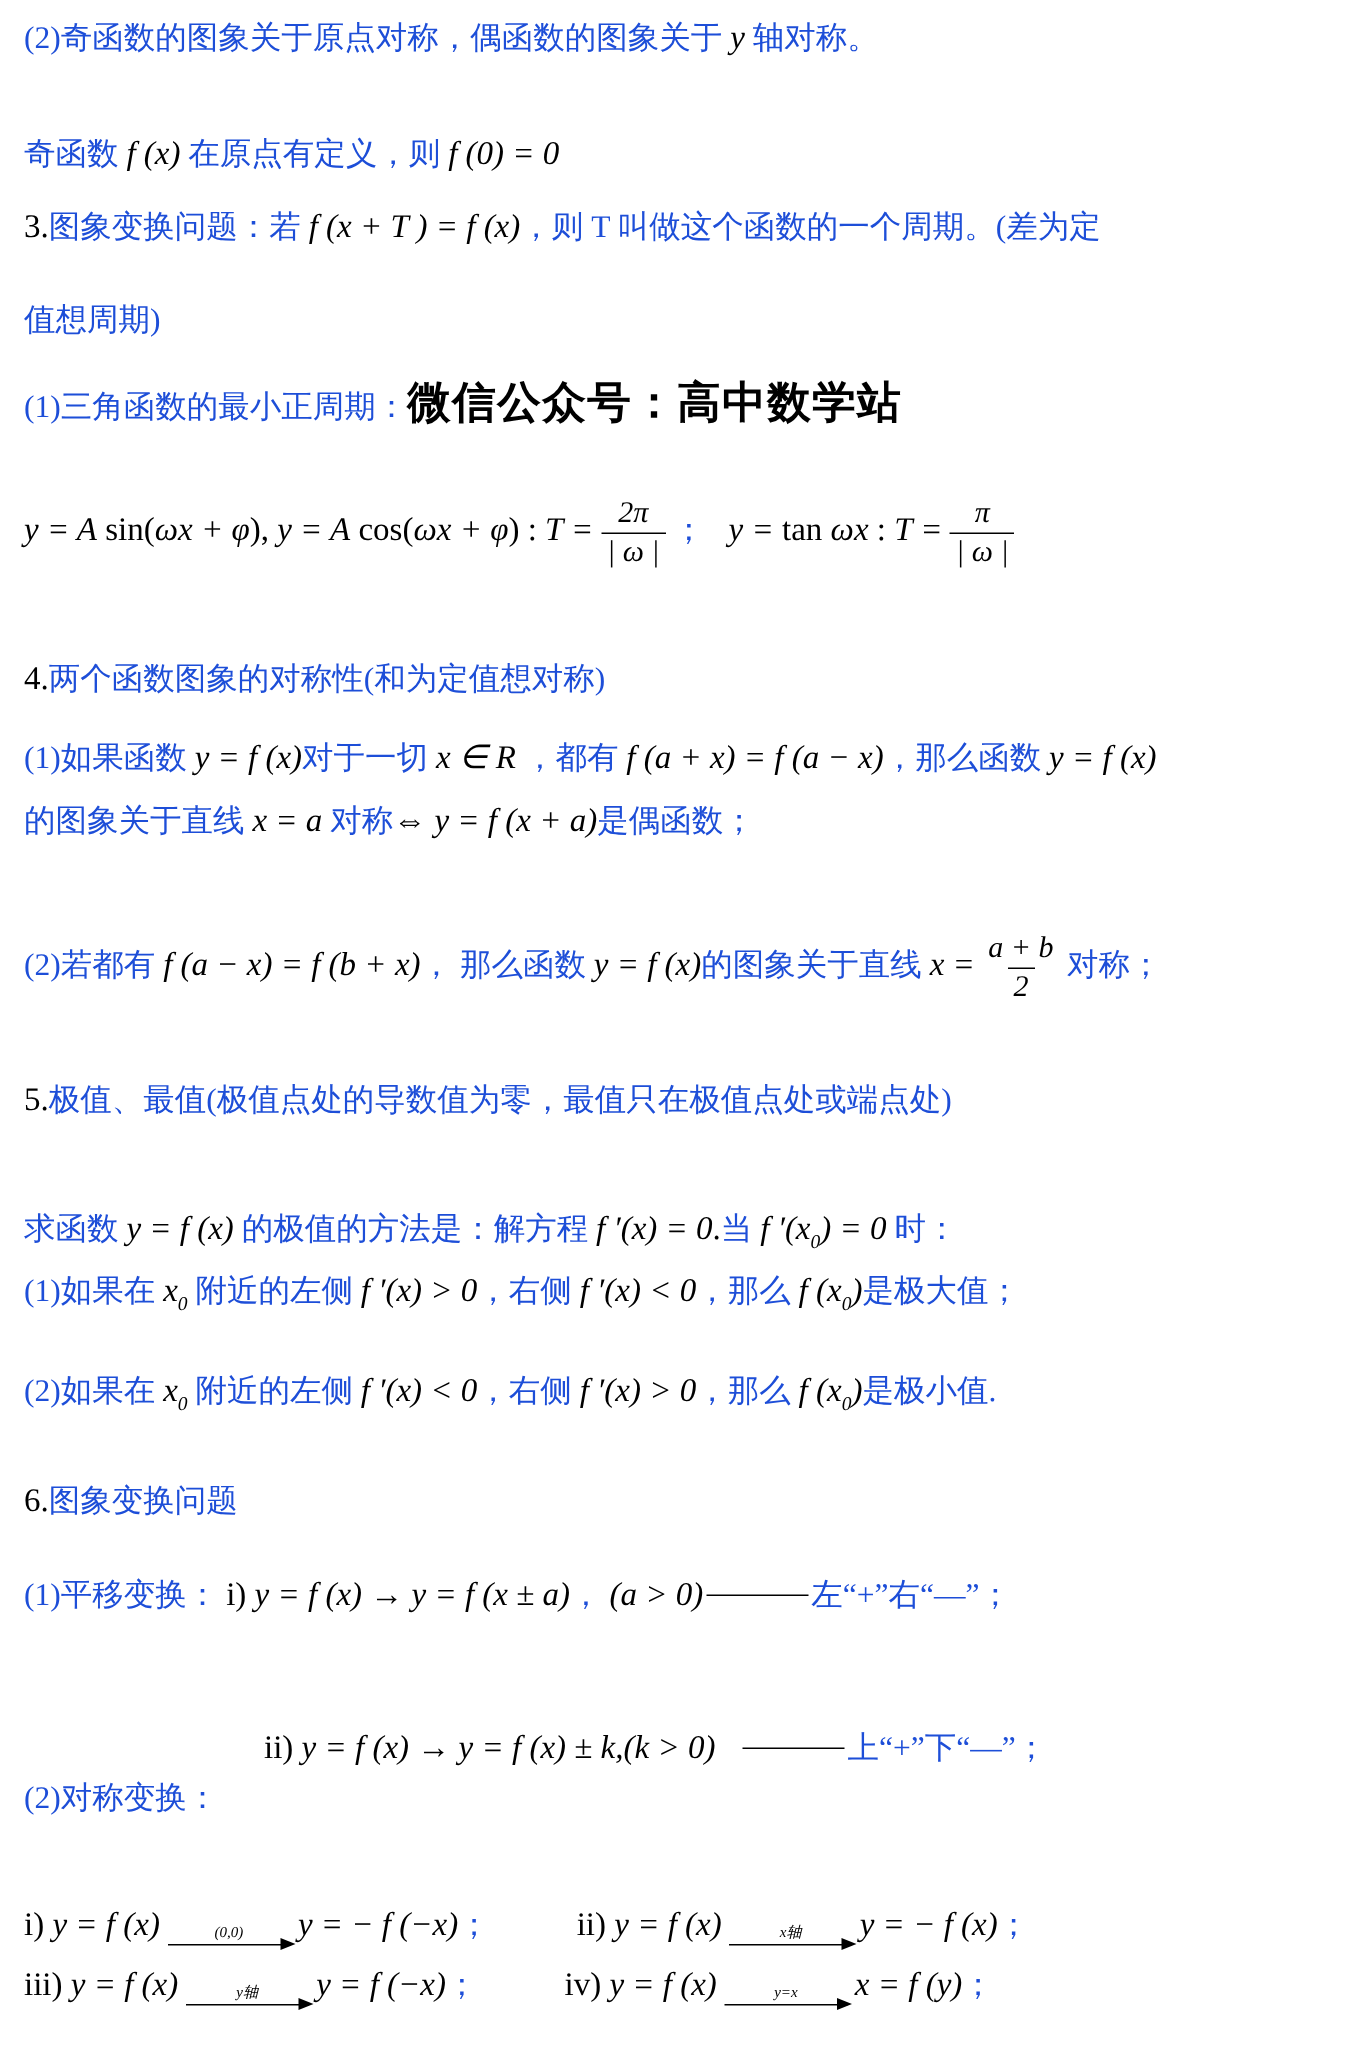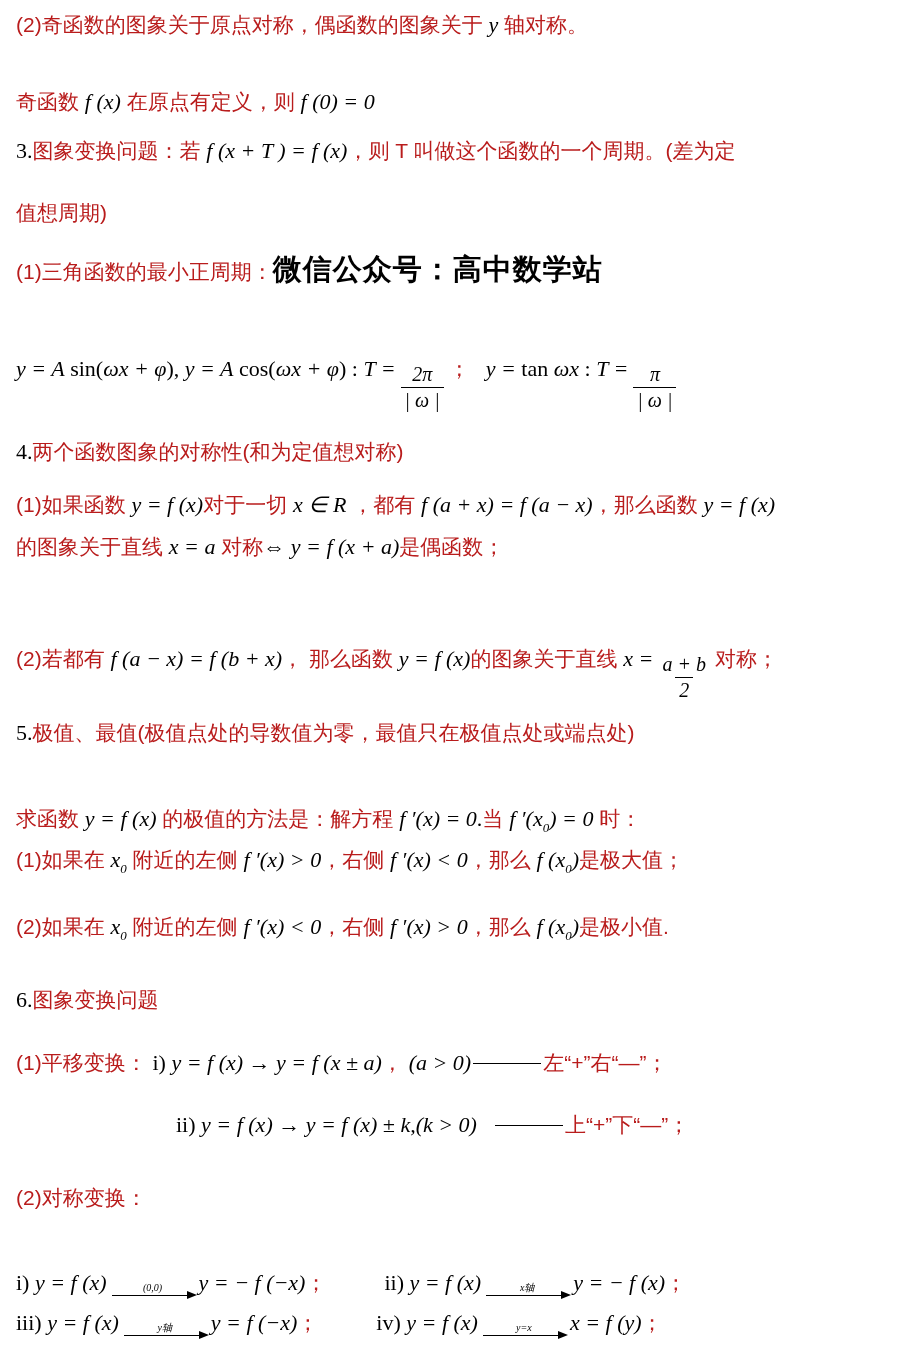--- a/index.html
+++ b/index.html
@@ -7,53 +7,53 @@
     width:900px;height:1370px;position:relative;
     background:#ffffff;color:#000000;
     font-family:"Liberation Sans",sans-serif;
     overflow:hidden;
   }
   .line{
     position:absolute;left:16px;right:6px;
     white-space:nowrap;line-height:30px;
   }
   
-  .cn{font-family:Liberation Sans, sans-serif;font-size:21px;color:#b91c1c;}
+  .cn{font-family:Liberation Serif, serif;font-size:21px;color:#1d4ed8;}
   .b{font-family:"Liberation Sans",sans-serif;font-size:29px;font-weight:bold;color:#000;letter-spacing:1px;}
   .m{font-family:"Liberation Serif",serif;font-style:italic;font-size:22px;color:#000;}
   .mu{font-family:"Liberation Serif",serif;font-size:22px;color:#000;}
   .sub{font-family:"Liberation Serif",serif;font-style:italic;font-size:13px;vertical-align:-6px;color:#000;}
   .frac{
     display:inline-flex;flex-direction:column;align-items:center;
     vertical-align:middle;margin:0 5px;
     font-family:"Liberation Serif",serif;font-style:italic;font-size:20px;line-height:1.25;
   }
   .frac .den{border-top:1.6px solid #000;padding:0 4px;}
-  .frac .num{padding:0 4px;margin-top:32px;}
+  .frac .num{padding:0 4px;}
   .rule{
     display:inline-block;width:68px;border-top:1.8px solid #000;
     vertical-align:6px;margin:0 2px;
   }
   .gap{display:inline-block;width:58px;}
   .sgap{display:inline-block;width:16px;}
   .arr{
     display:inline-flex;flex-direction:column;align-items:center;
     vertical-align:-1px;margin:0 5px;
   }
   .arr .albl{
     font-family:"Liberation Serif",serif;font-style:italic;
     font-size:10px;line-height:1;margin-bottom:2px;color:#000;
   }
   .arr .ashaft{position:relative;height:0;border-top:1.7px solid #000;width:82px;}
   .arr .ashaft::after{
     content:'';position:absolute;right:-3px;top:-5.5px;
     border-style:solid;border-color:transparent;border-left-color:#000;
     border-width:4.5px 0 4.5px 10px;
   }
-  .indent-ii{left:176px;}
+  .indent-ii{left:176px;margin-top:40px;}
 </style>
 </head>
 <body>
 
 <div class="line" style="top:10px"><span class="cn">(2)奇函数的图象关于原点对称，偶函数的图象关于 </span><span class="m">y</span><span class="cn"> 轴对称。</span></div>
 <div class="line" style="top:87px"><span class="cn">奇函数 </span><span class="m">f (x)</span><span class="cn"> 在原点有定义，则 </span><span class="m">f (0) = 0</span></div>
 <div class="line" style="top:136px"><span class="mu">3.</span><span class="cn">图象变换问题：若 </span><span class="m">f (x + T ) = f (x)</span><span class="cn">，则 T 叫做这个函数的一个周期。(差为定</span></div>
 <div class="line" style="top:198px"><span class="cn">值想周期)</span></div>
 <div class="line" style="top:254px"><span class="cn">(1)三角函数的最小正周期：</span><span class="b">微信公众号：高中数学站</span></div>
 <div class="line" style="top:330px"><span class="m">y = A</span><span class="mu"> sin(</span><span class="m">ωx + φ</span><span class="mu">), </span><span class="m">y = A</span><span class="mu"> cos(</span><span class="m">ωx + φ</span><span class="mu">) : </span><span class="m">T =</span><span class="frac">

